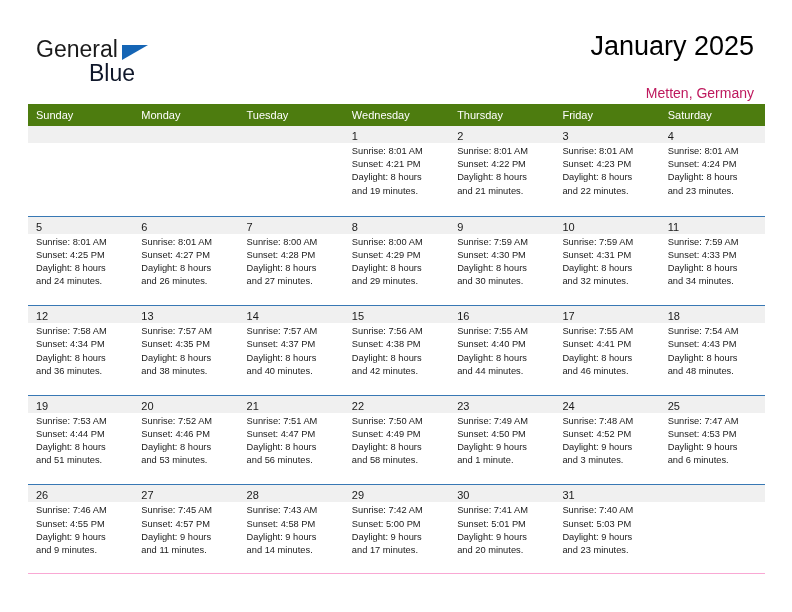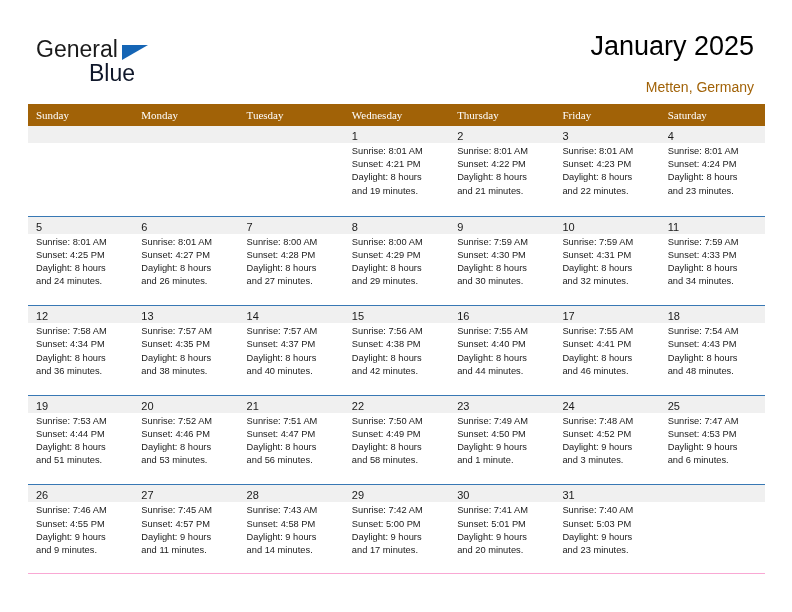--- a/index.html
+++ b/index.html
@@ -76,38 +76,37 @@
     text-align: right;
   }
   .cal-title {
     font-size: 27px;
     color: #000000;
     line-height: 32px;
     white-space: nowrap;
   }
   .cal-subtitle {
     font-size: 14px;
-    color: #a16207;
+    color: #be185d;
     line-height: 20px;
-    margin-top: 15px;
+    margin-top: 21px;
     white-space: nowrap;
   }
 
   
   .calendar {
     position: absolute;
     left: 28px;
     top: 104px;
     width: 737px;
   }
   .weekday-row {
     display: flex;
-    background: #a16207;
+    background: #4d7c0f;
     height: 22px;
-    font-family: Liberation Serif, serif;
   }
   .weekday {
     flex: 1 1 0;
     color: #ffffff;
     font-size: 11px;
     line-height: 22px;
     padding-left: 8px;
     box-sizing: border-box;
     white-space: nowrap;
     overflow: hidden;

